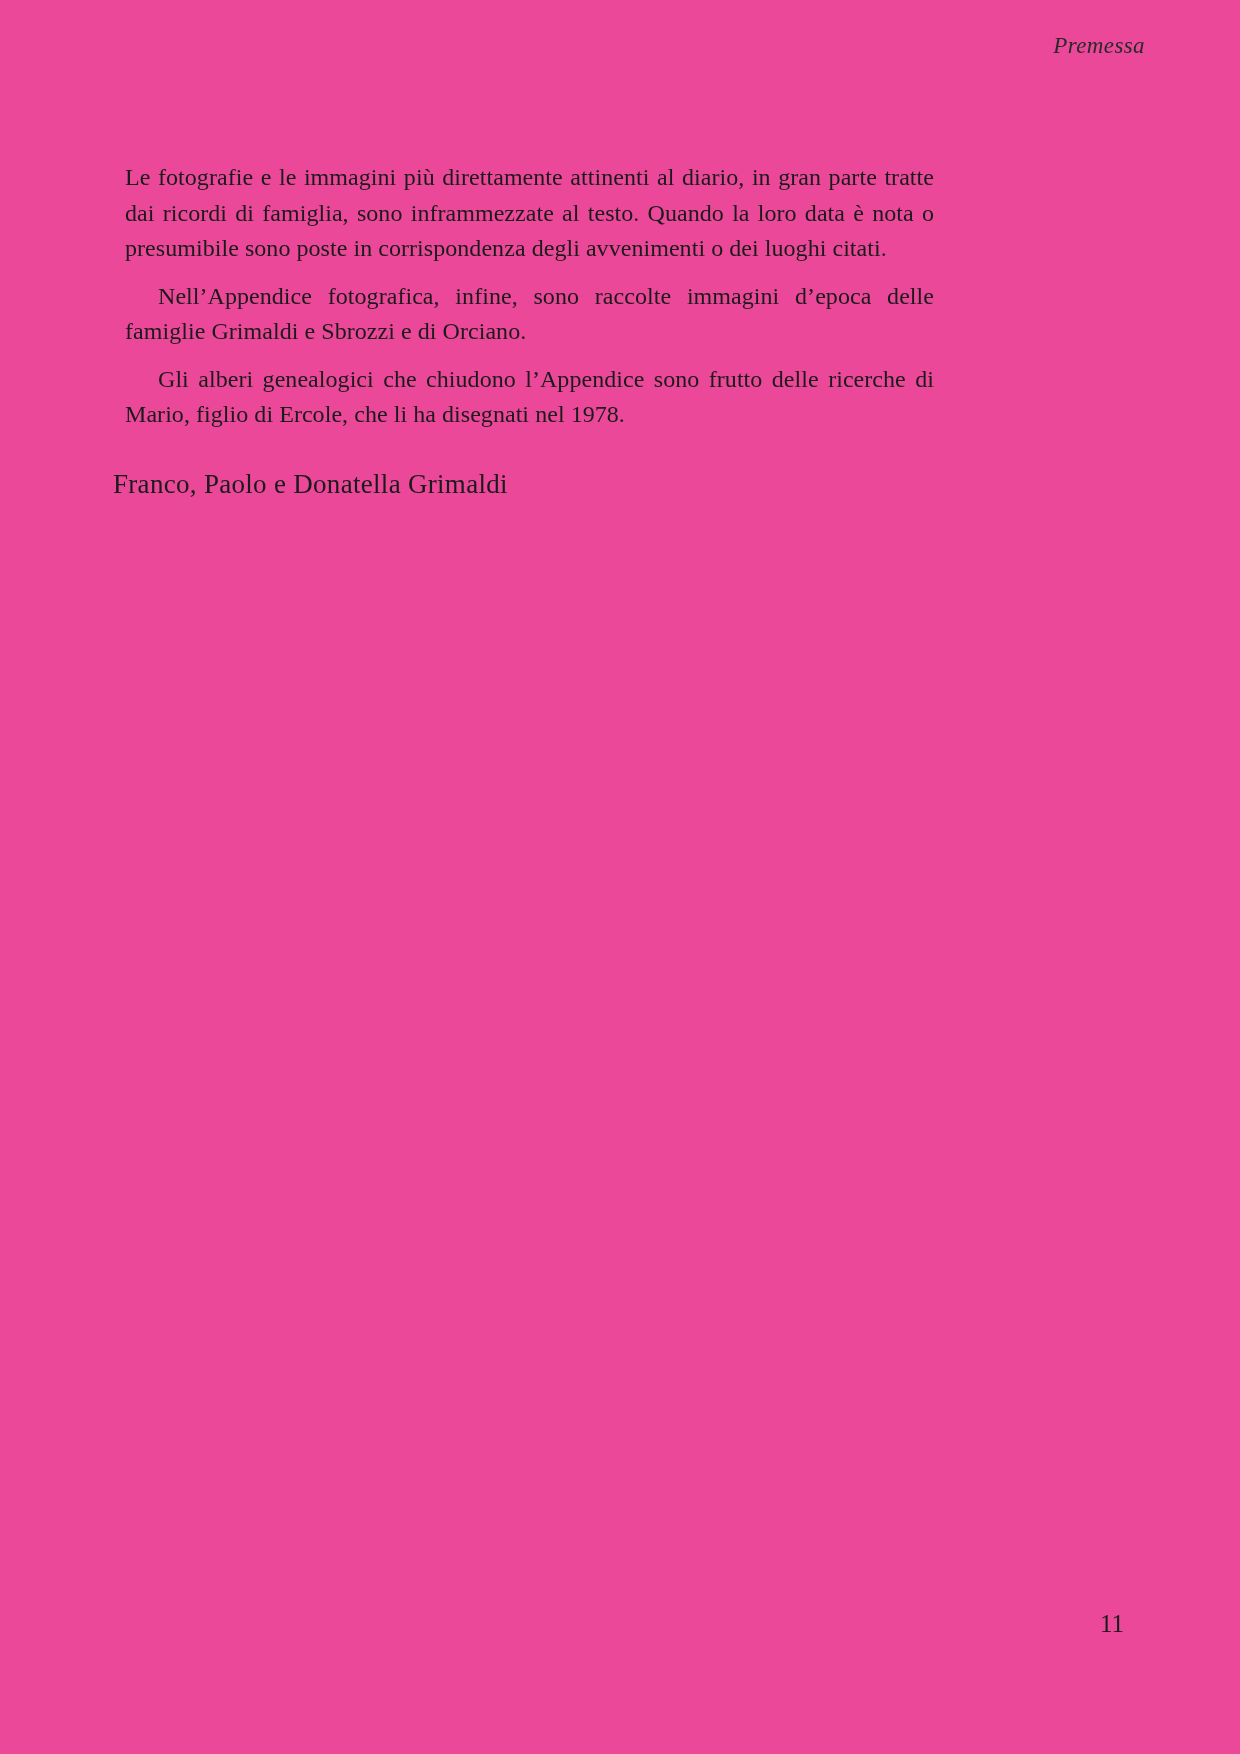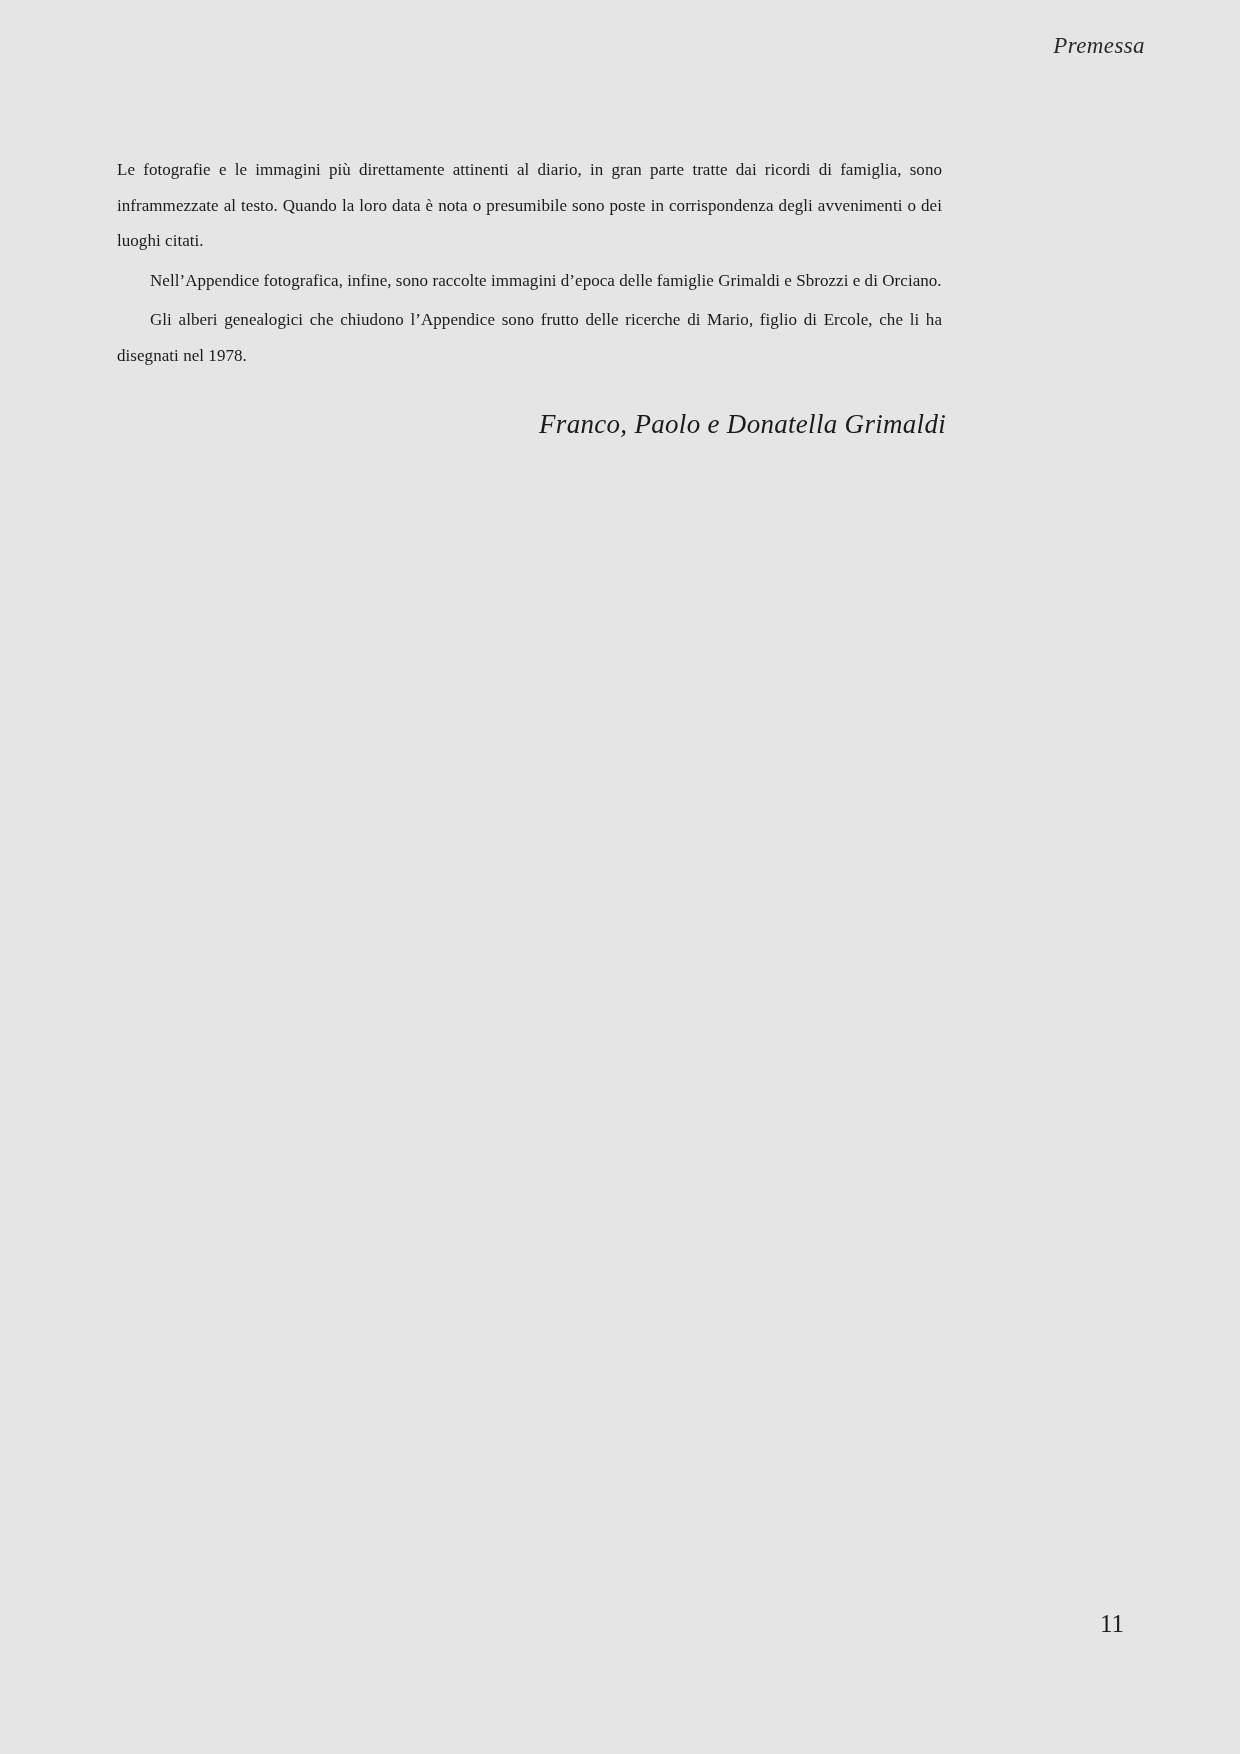--- a/index.html
+++ b/index.html
@@ -6,21 +6,21 @@
     margin: 0;
     padding: 0;
     background: #ffffff;
   }
 
   .page {
     position: relative;
     width: 1240px;
     height: 1754px;
     margin: 0 auto;
-    background: #e5e5e5;
+    background: #ec4899;
     overflow: hidden;
     font-family: "Liberation Serif", "DejaVu Serif", serif;
     color: #1c1c1c;
   }
 
   
   .running-head {
     position: absolute;
     top: 33px;
     right: 95px;
@@ -43,40 +43,38 @@
     font-style: italic;
     font-size: 32px;
     line-height: 1.1;
     color: #1a1a1a;
     margin: 0 0 16px 0;
     letter-spacing: 0.3px;
     font-weight: normal;
   }
 
   .para {
-    font-size: 17px;
+    font-size: 24px;
     line-height: 35.5px;
     text-align: justify;
     text-justify: inter-word;
-    margin: 4px;
+    margin: 12px;
     color: #1b1b1b;
     letter-spacing: 0.05px;
     -webkit-hyphens: manual;
     hyphens: manual;
   }
 
   .para.indent {
     text-indent: 33px;
   }
 
   .signature {
     margin-top: 36px;
-    font-style: italic;
     font-size: 27px;
-    text-align: right;
     color: #1b1b1b;
     letter-spacing: 0.3px;
   }
 
   
   .folio {
     position: absolute;
     bottom: 116px;
     right: 116px;
     font-size: 25px;

